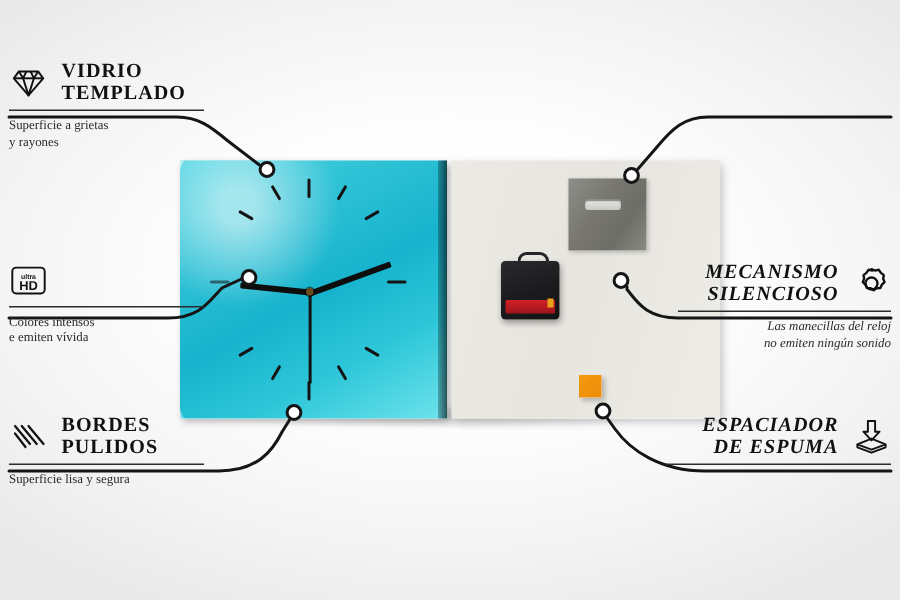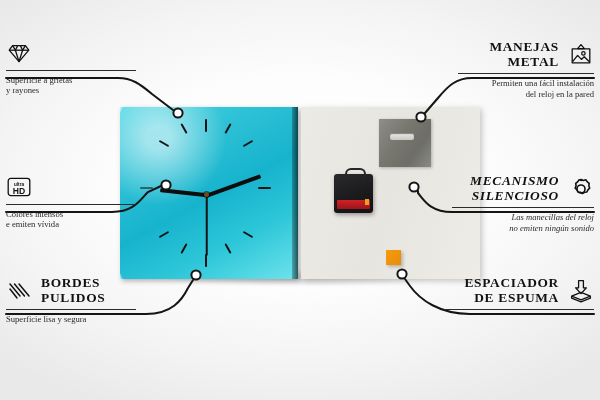--- a/index.html
+++ b/index.html
@@ -185,20 +185,24 @@
         <svg viewBox="0 0 26 26">
             <g fill="none" stroke="#111" stroke-width="1.3" stroke-linejoin="round">
           <path d="M3.2 10.2 L6.6 5.6 H19.4 L22.8 10.2 L13 21.6 Z"></path>
           <path d="M3.2 10.2 H22.8"></path>
               <path d="M6.6 5.6 L9.4 10.2 L13 21.6 L16.6 10.2 L19.4 5.6"></path>
           <path d="M9.4 10.2 L11.6 5.6"></path>
               <path d="M16.6 10.2 L14.4 5.6"></path>
         </g>
           </svg>
       </span>
+      <span>
+        <span class="ttl" style="display:block">VIDRIO</span>
+        <span class="ttl" style="display:block">TEMPLADO</span>
+      </span>
     </div>
     <div class="rule"></div>
     <div class="sub">Superficie a grietas
 y rayones</div>
   </div>
 
   <div class="callout left" style="left:6px;top:174px;width:130px;">
     <div class="head">
       <span class="ico">
         <svg viewBox="0 0 26 26">
@@ -227,41 +231,20 @@
       </span>
       <span>
         <span class="ttl" style="display:block">BORDES</span>
         <span class="ttl" style="display:block">PULIDOS</span>
       </span>
     </div>
     <div class="rule"></div>
     <div class="sub">Superficie lisa y segura</div>
   </div>
 
-  <div class="callout right" style="right:6px;top:40px;width:136px;">
-    <div class="head">
-      <span>
-        <span class="ttl" style="display:block;text-align:right">MANEJAS</span>
-        <span class="ttl" style="display:block;text-align:right">METAL</span>
-      </span>
-      <span class="ico">
-        <svg viewBox="0 0 26 26">
-            <g fill="none" stroke="#111" stroke-width="1.3" stroke-linejoin="round">
-          <path d="M13 2.6 L9.6 6.6 H16.4 Z"></path>
-          <rect x="4.2" y="6.8" width="17.6" height="14"></rect>
-          <circle cx="15.4" cy="11.4" r="1.7"></circle>
-          <path d="M4.6 19.6 L9.6 13.4 L13.4 17.4 L16.2 14.8 L21.4 19.8"></path>
-        </g>
-          </svg>
-      </span>
-    </div>
-    <div class="rule"></div>
-    <div class="sub">Permiten una fácil instalación
-del reloj en la pared</div>
-  </div>
 
   <div class="callout right" style="right:6px;top:174px;width:142px;font-style:italic;">
     <div class="head">
       <span>
         <span class="ttl" style="display:block;text-align:right">MECANISMO</span>
         <span class="ttl" style="display:block;">SILENCIOSO</span>
       </span>
       <span class="ico">
         <svg viewBox="0 0 26 26">
             <g fill="none" stroke="#111" stroke-width="1.6" stroke-linejoin="round">
@@ -269,21 +252,21 @@
           <circle cx="13" cy="13" r="4"></circle>
         </g>
           </svg>
       </span>
     </div>
     <div class="rule"></div>
     <div class="sub">Las manecillas del reloj
 no emiten ningún sonido</div>
   </div>
 
-  <div class="callout right" style="right:6px;top:276px;width:150px;">
+  <div class="callout right" style="right:6px;top:276px;width:150px;font-style:italic;">
     <div class="head">
       <span>
         <span class="ttl" style="display:block;text-align:right">ESPACIADOR</span>
         <span class="ttl" style="display:block;text-align:right">DE ESPUMA</span>
       </span>
       <span class="ico">
         <svg viewBox="0 0 26 26">
             <g fill="none" stroke="#111" stroke-width="1.3" stroke-linejoin="round">
           <path d="M10.6 2.6 h4.8 v7.2 h3.0 L13 15.6 L7.6 9.8 h3.0 Z"></path>
           <path d="M13 14.4 L22.4 18.2 L13 21.8 L3.6 18.2 Z"></path>

